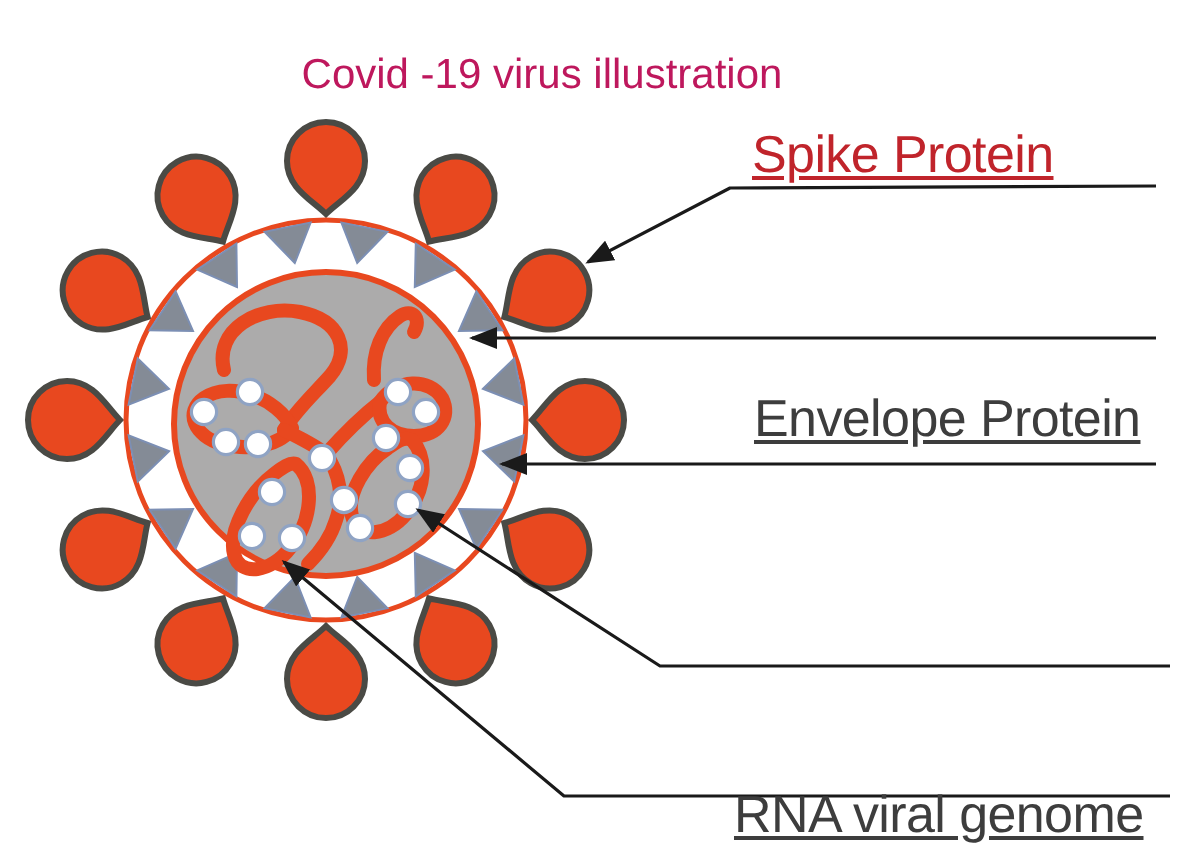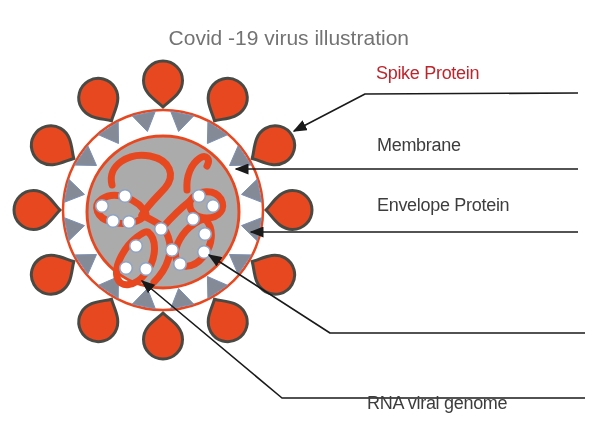--- a/index.html
+++ b/index.html
@@ -5,34 +5,35 @@
   html,body{margin:0;padding:0;background:#ffffff;}
   .canvas{
     position:relative;
     width:600px;height:431px;
     background:#ffffff;
     font-family:"Liberation Sans", sans-serif;
     overflow:hidden;
   }
   .title{
     position:absolute;
-    left:109px; top:27px; width:300px;
-    text-align:right;
+    left:121px; top:27px; width:300px;
+    text-align:center;
     font-size:21px;
     line-height:1;
-    color:#737373;
+    color:#be185d;
     white-space:nowrap;
   }
   .lbl{
     position:absolute;
     line-height:1;
-    font-size:18px;
+    font-size:26px;
     color:#3d3d3d;
     white-space:nowrap;
     letter-spacing:-0.3px;
+    text-decoration:underline;
   }
   .lbl-spike{ color:#c0242b; left:376px; top:64px; }
   .lbl-membrane{ left:377px; top:136px; }
   .lbl-envelope{ left:377px; top:196px; }
   .lbl-nucleocapsid{ left:371px; top:296px; }
   .lbl-rna{ left:367px; top:359px;margin-top:35px; }
   svg{ position:absolute; left:0; top:0; }
 </style>
 </head>
 <body>
@@ -120,17 +121,16 @@
       <path d="M578 169 L236 169" marker-end="url(#arrow)"></path>
       <path d="M578 232 L251 232" marker-end="url(#arrow)"></path>
       <path d="M585 333 L330 333 L209 255" marker-end="url(#arrow)"></path>
       <path d="M585 398 L282 398 L142 281" marker-end="url(#arrow)"></path>
     </g>
   </svg>
 
   <div class="title">Covid -19 virus illustration</div>
 
   <div class="lbl lbl-spike">Spike Protein</div>
-  <div class="lbl lbl-membrane">Membrane</div>
   <div class="lbl lbl-envelope">Envelope Protein</div>
   <div class="lbl lbl-rna">RNA viral genome</div>
 
 </div>
 
 </body></html>

